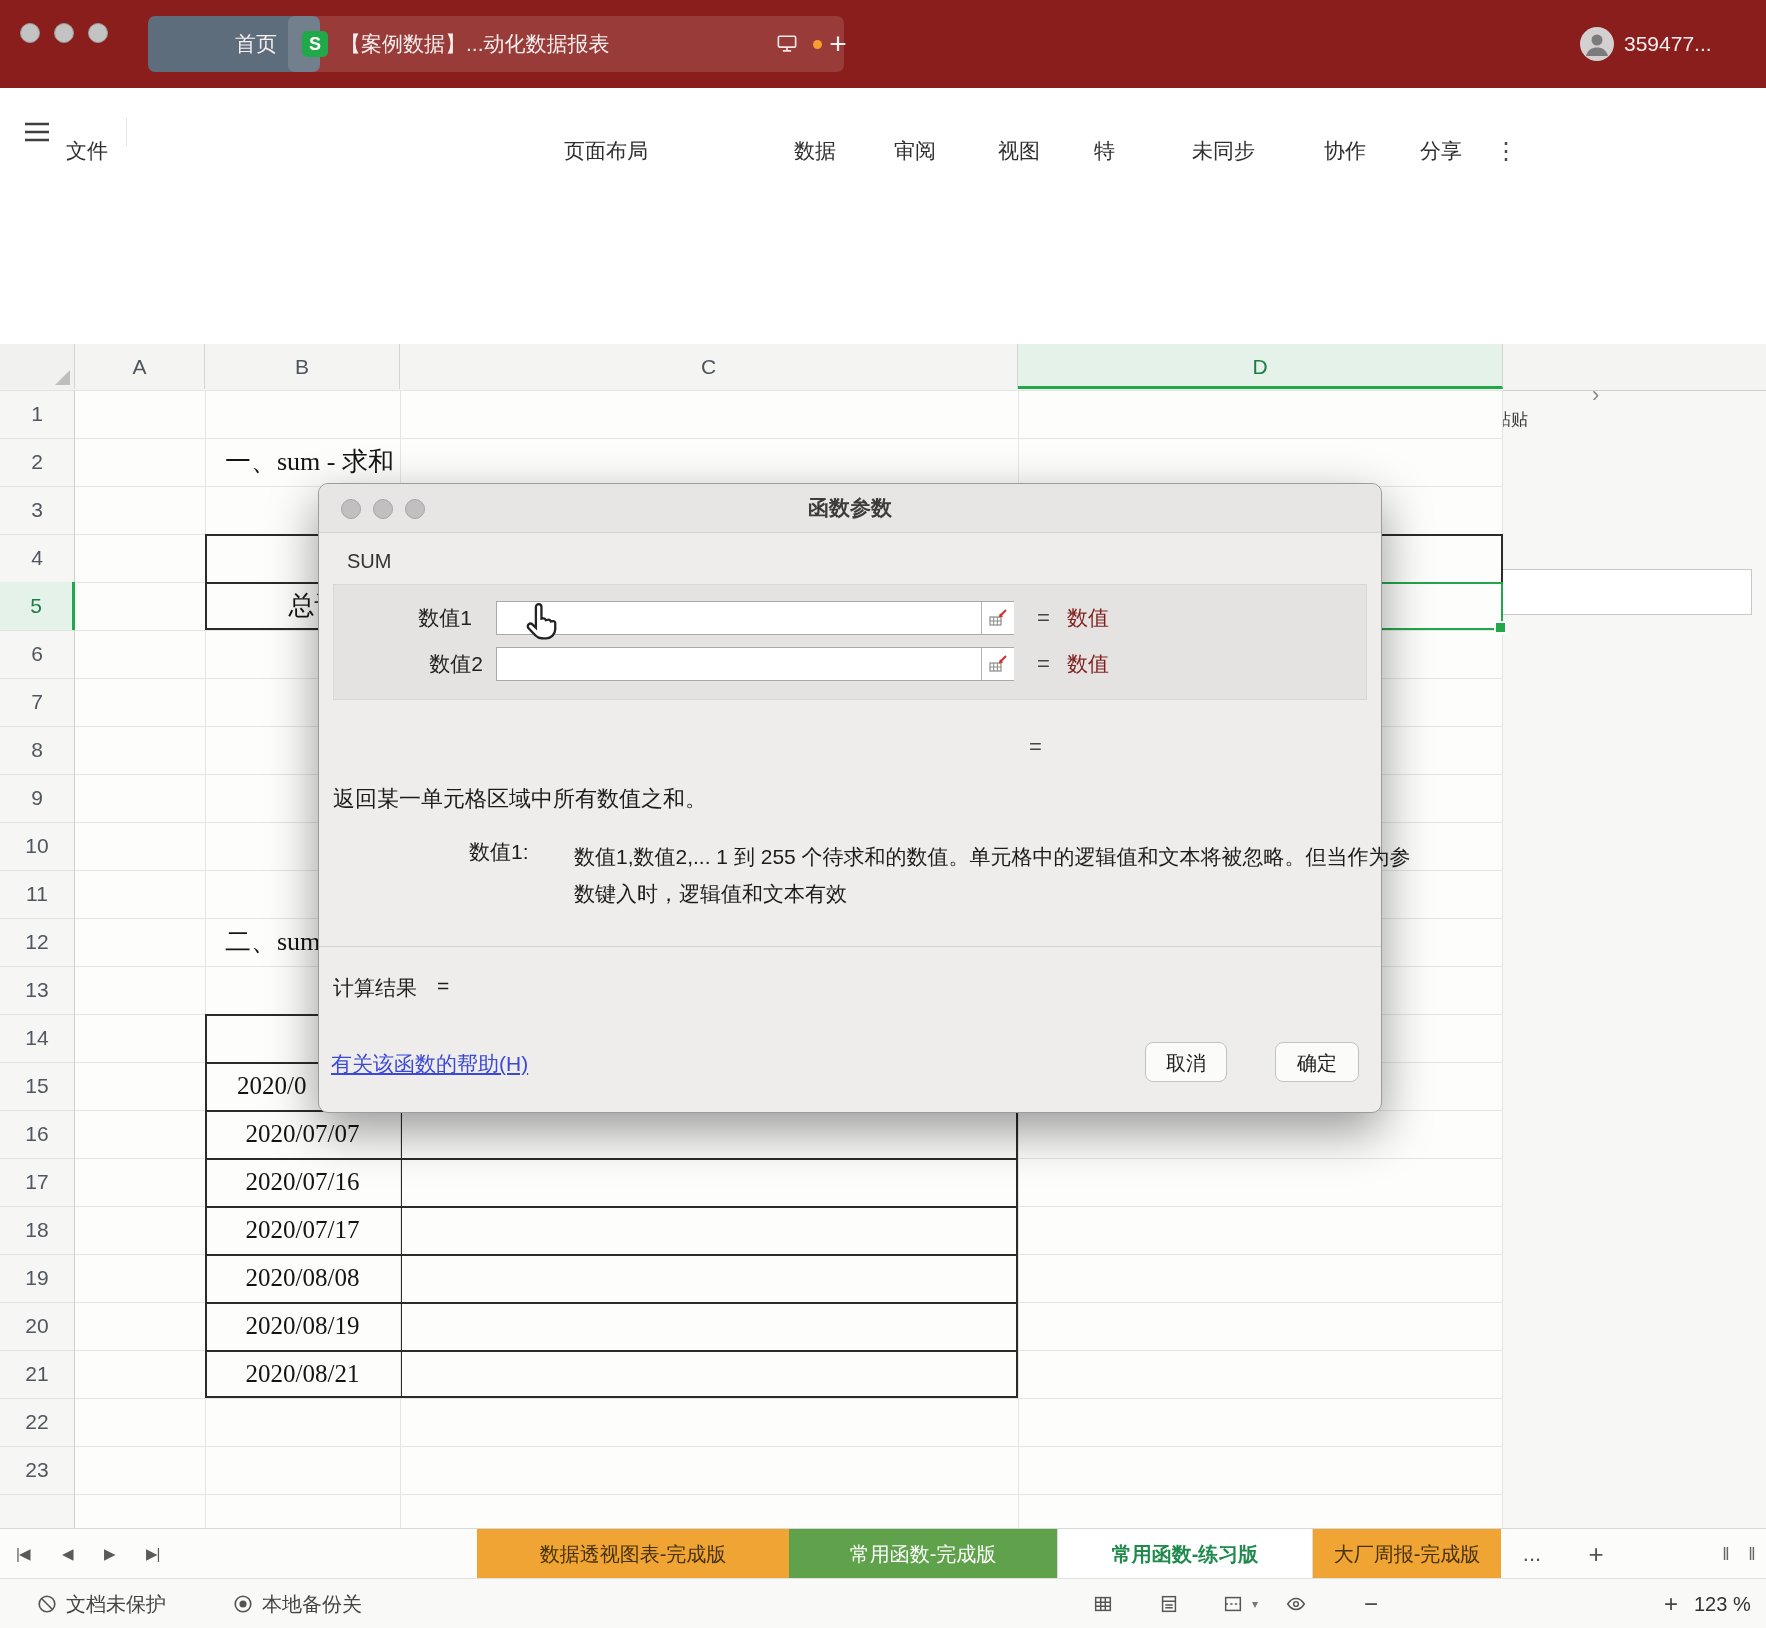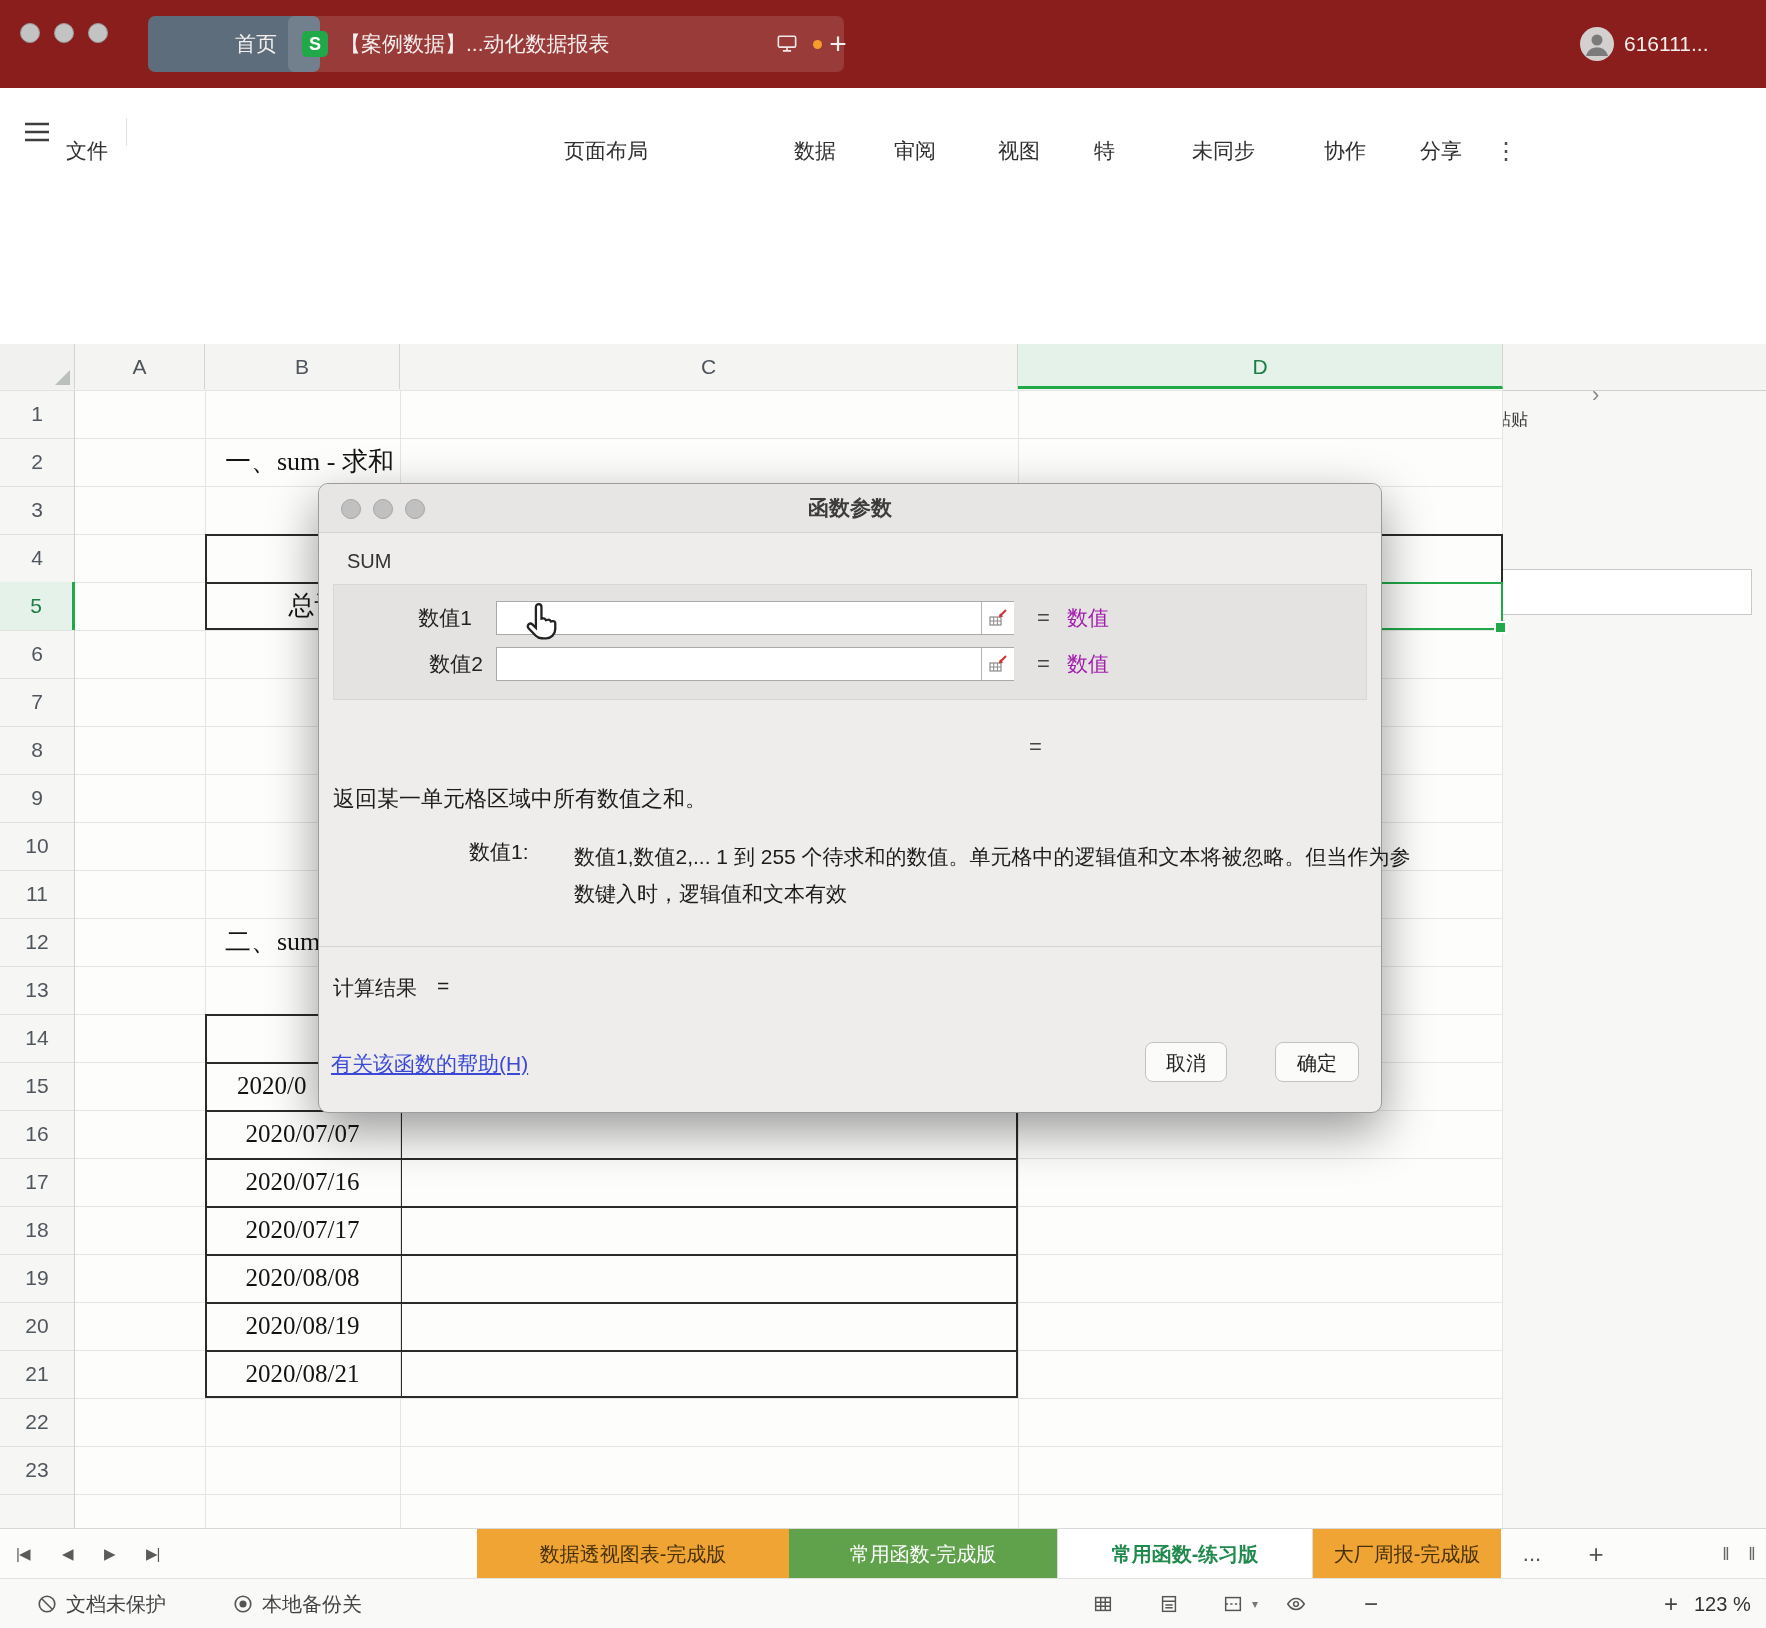--- a/index.html
+++ b/index.html
@@ -49,21 +49,21 @@
   #dialog{position:absolute;left:318px;top:483px;width:1062px;height:628px;background:#eeedeb;border:1px solid #9c9c9a;
           border-radius:10px;box-shadow:0 18px 50px rgba(0,0,0,.4);z-index:50;}
   #dlgtitle{position:absolute;left:0;top:0;width:100%;height:48px;background:#e7e6e4;border-bottom:1px solid #d2d2d0;
             border-radius:10px 10px 0 0;text-align:center;line-height:48px;font-size:21px;font-weight:600;color:#3c3c3c;}
   .dlight{position:absolute;top:15px;width:18px;height:18px;border-radius:50%;background:#c0c0c0;border:1px solid #a6a6a6;}
   .dlg-label{position:absolute;font-size:21px;color:#222;height:34px;line-height:34px;}
   .dlg-input{position:absolute;width:518px;height:34px;border:1px solid #a9a9a7;background:#fff;box-sizing:border-box;
              font-size:20px;padding:0 40px 0 8px;outline:none;}
   .rangebtn{position:absolute;width:32px;height:32px;background:#fff;border-left:1px solid #b5b5b3;display:flex;align-items:center;justify-content:center;}
   .dlg-eq{position:absolute;font-size:22px;color:#444;height:34px;line-height:34px;}
-  .dlg-ph{position:absolute;font-size:21px;color:#a21caf;height:34px;line-height:34px;}
+  .dlg-ph{position:absolute;font-size:21px;color:#7f1d1d;height:34px;line-height:34px;}
   .dlg-btn{position:absolute;width:84px;height:40px;background:#fbfbfa;border:1px solid #c2c2c0;border-radius:8px;
            font-size:20px;color:#222;text-align:center;line-height:38px;}
   
   #tabbar{position:absolute;left:0;top:1528px;width:1766px;height:50px;background:#fcfcfb;border-top:1px solid #d8d8d6;}
   .stab{position:absolute;top:0;height:50px;line-height:50px;text-align:center;font-size:20px;white-space:nowrap;overflow:hidden;}
   .navg{position:absolute;top:0;height:50px;line-height:50px;font-size:15px;color:#5a5a5a;letter-spacing:-1px;}
   
   #statusbar{position:absolute;left:0;top:1578px;width:1766px;height:50px;background:#f9f9f8;border-top:1px solid #e2e2e0;}
   .sico{position:absolute;top:14px;width:22px;height:22px;color:#555;}
   .stext{position:absolute;top:0;height:50px;line-height:50px;font-size:20px;color:#444;}
@@ -95,21 +95,21 @@
     </div>
 
     <div class="abs" style="left:818px;top:0;width:40px;height:88px;line-height:88px;text-align:center;color:#f3eeee;font-size:30px">+</div>
 
     <span class="abs" style="left:1580px;top:27px;width:34px;height:34px;border-radius:50%;background:#d3d0cf">
       <svg width="34" height="34" viewBox="0 0 34 34">
         <circle cx="17" cy="13" r="5.5" fill="#7b7b7b"></circle>
         <path d="M6 29c1.5-6 6-8.5 11-8.5S26.5 23 28 29Z" fill="#7b7b7b"></path>
       </svg>
     </span>
-    <span class="abs" style="left:1624px;top:0;height:88px;line-height:88px;color:#f4efee;font-size:21px">616111...</span>
+    <span class="abs" style="left:1624px;top:0;height:88px;line-height:88px;color:#f4efee;font-size:21px">359477...</span>
   </header>
 
   <nav id="menubar">
     <span class="abs" style="left:24px;top:33px">
       <svg width="26" height="22" viewBox="0 0 26 22">
           <path d="M1 3h24M1 11h24M1 19h24" stroke="#3f3f3f" stroke-width="2.4"></path>
         </svg>
     </span>
     <span class="mitem" style="left:66px">文件</span>
     <span class="abs" style="left:126px;top:30px;width:1px;height:28px;background:#e3e3e1"></span>

